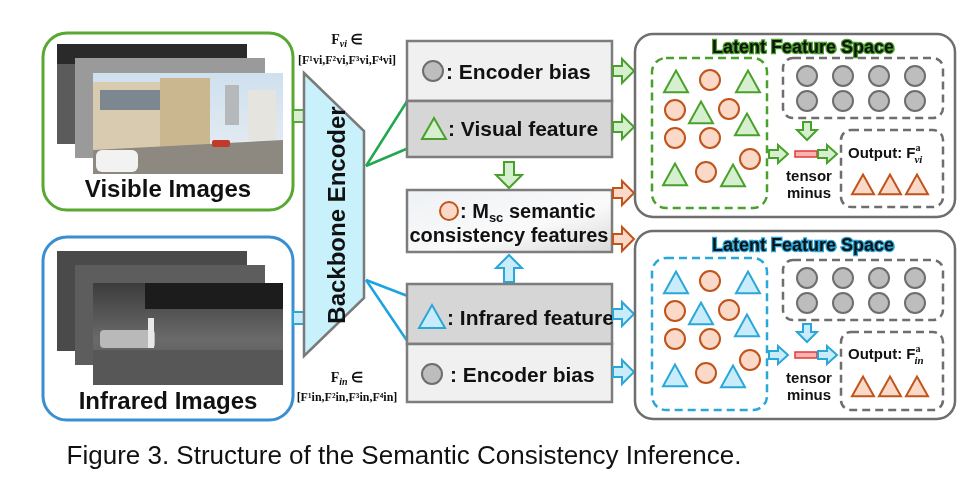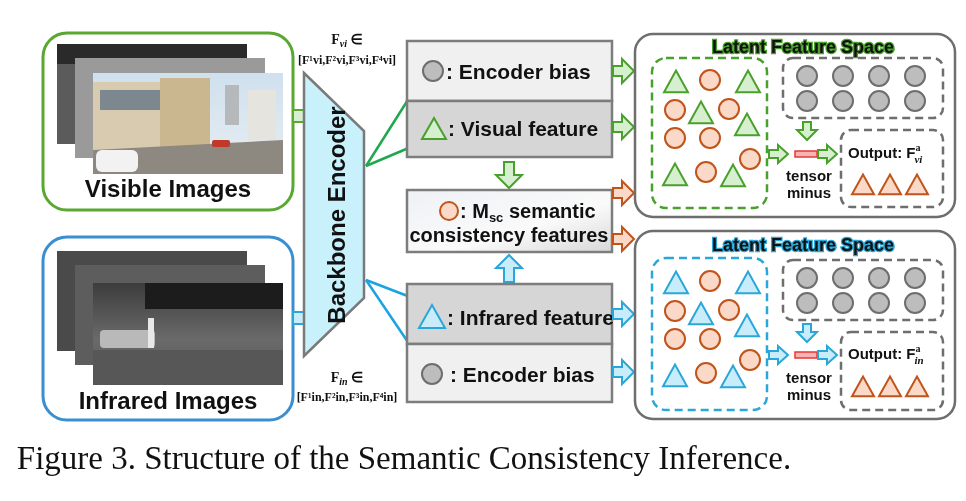--- a/index.html
+++ b/index.html
@@ -1,21 +1,21 @@
 <!DOCTYPE html>
 <html><head>
 <meta charset="utf-8">
 <style>
   html, body { margin:0; padding:0; background:#ffffff; }
   body { width:966px; height:501px; position:relative; overflow:hidden; font-family:"Liberation Sans", sans-serif; }
   #stage { position:absolute; left:0; top:0; width:966px; height:501px; }
   .lbl { font-family:"Liberation Sans", sans-serif; font-weight:bold; fill:#111; }
   .serif { font-family:"Liberation Serif", serif; font-weight:bold; fill:#111; }
   .caption { position:absolute; left:0; width:808px; top:440px; text-align:center;
-             font-family:Liberation Serif, serif; font-size:33px; color:#111; }
+             font-family:Liberation Sans, sans-serif; font-size:26px; color:#111; }
 </style>
 </head>
 <body>
 
 <svg id="stage" width="966" height="501" viewBox="0 0 966 501" xmlns="http://www.w3.org/2000/svg">
   <defs>
     <marker id="mkG" markerWidth="10" markerHeight="10" refX="8" refY="5" orient="auto" markerUnits="userSpaceOnUse">
       <path d="M0,1 L9,5 L0,9 Z" fill="#1fa84f"></path>
     </marker>
     <marker id="mkB" markerWidth="10" markerHeight="10" refX="8" refY="5" orient="auto" markerUnits="userSpaceOnUse">

